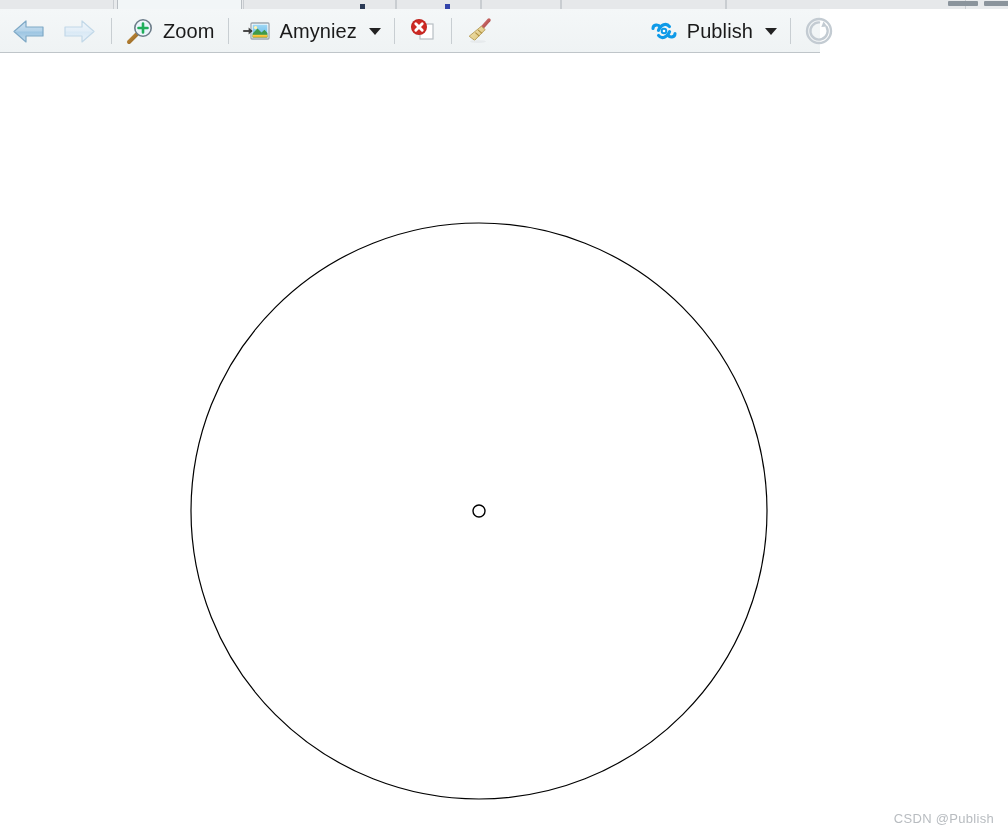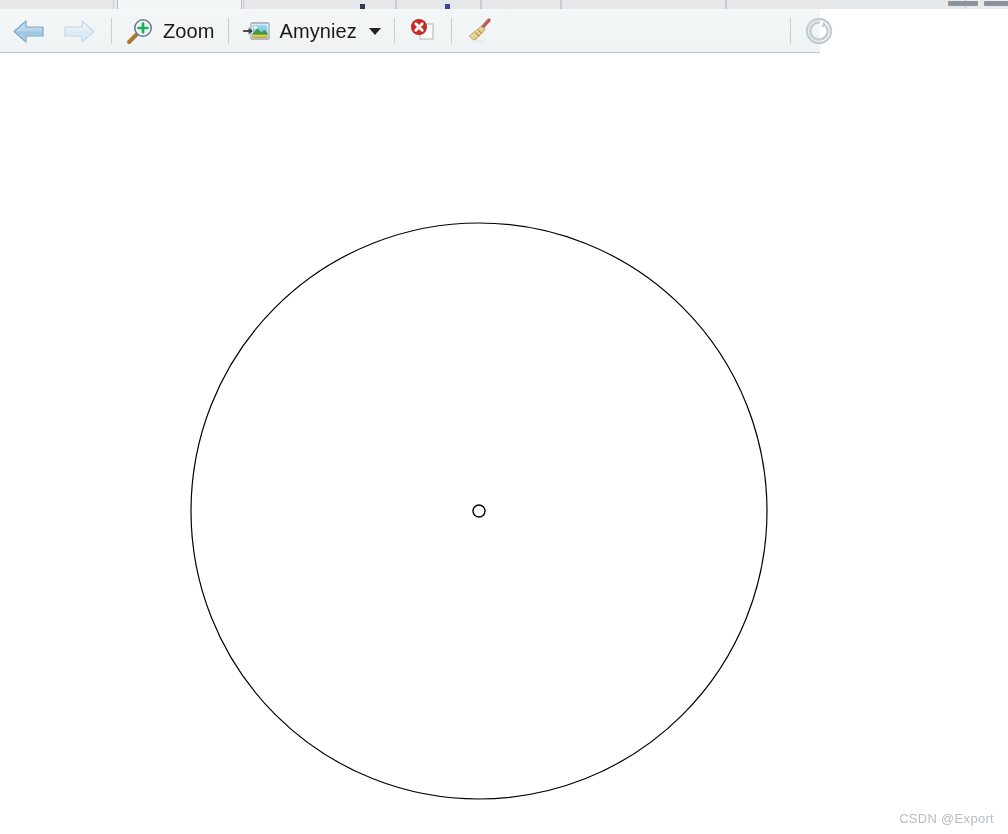--- a/index.html
+++ b/index.html
@@ -271,20 +271,34 @@
           <path d="M10.4 16.6 L14.4 20.1" stroke="#b08f3e" stroke-width="1.1"></path>
           <ellipse cx="13" cy="25.6" rx="8" ry="1.4" fill="#e4e8ea" opacity="0.85"></ellipse>
         </svg>
       </div>
     </div>
 
   </div>
 
   <div class="tb-right" style="right:0px;">
 
+    <div class="tb-btn">
+      <div class="icoslot">
+        <svg width="30" height="30" viewBox="0 0 30 30">
+          <path d="M4 12.5 C4 8.4 9.4 8.0 11.4 11.2" fill="none" stroke="#0e9ae8" stroke-width="3.1" stroke-linecap="round"></path>
+          <path d="M26 17.5 C26 21.6 20.6 22.0 18.6 18.8" fill="none" stroke="#0e9ae8" stroke-width="3.1" stroke-linecap="round"></path>
+          <path d="M9.5 19.4 C12.5 23.6 18.6 21.4 20.6 15.6" fill="none" stroke="#0e9ae8" stroke-width="3.1" stroke-linecap="round"></path>
+          <path d="M20.5 10.6 C17.5 6.4 11.4 8.6 9.4 14.4" fill="none" stroke="#0e9ae8" stroke-width="3.1" stroke-linecap="round"></path>
+          <circle cx="15" cy="15" r="3.3" fill="#0e9ae8"></circle>
+          <circle cx="15" cy="15" r="1.3" fill="#ffffff"></circle>
+        </svg>
+      </div>
+      <span class="tb-label">Publish</span>
+      <div class="caret"></div>
+    </div>
 
     <div class="sep"></div>
 
     <div class="tb-btn" style="padding-right:0;margin-right:-14px;">
       <div class="icoslot">
         <svg width="30" height="30" viewBox="0 0 30 30">
           <circle cx="15" cy="15" r="12" fill="none" stroke="#c3cbd2" stroke-width="2.4"></circle>
           <path d="M15 6.4 A8.6 8.6 0 1 0 22.6 11" fill="none" stroke="#c3cbd2" stroke-width="2.4" stroke-linecap="round"></path>
           <path d="M19.5 5.6 L23.2 10.6 L17.3 11.0 Z" fill="#c3cbd2"></path>
         </svg>
@@ -292,14 +306,14 @@
     </div>
 
   </div>
 </div>
 
 <div class="canvas" style="background: rgb(255, 255, 255);">
   <svg width="1008" height="780" viewBox="0 0 1008 780">
     <circle cx="479" cy="457" r="288" fill="none" stroke="#000000" stroke-width="1.2"></circle>
     <circle cx="479" cy="457" r="6" fill="none" stroke="#000000" stroke-width="1.4"></circle>
   </svg>
-  <div class="watermark" style="color: rgb(184, 188, 192);">CSDN @Export</div>
+  <div class="watermark" style="color: rgb(184, 188, 192);">CSDN @Publish</div>
 </div>
 
 </body></html>

